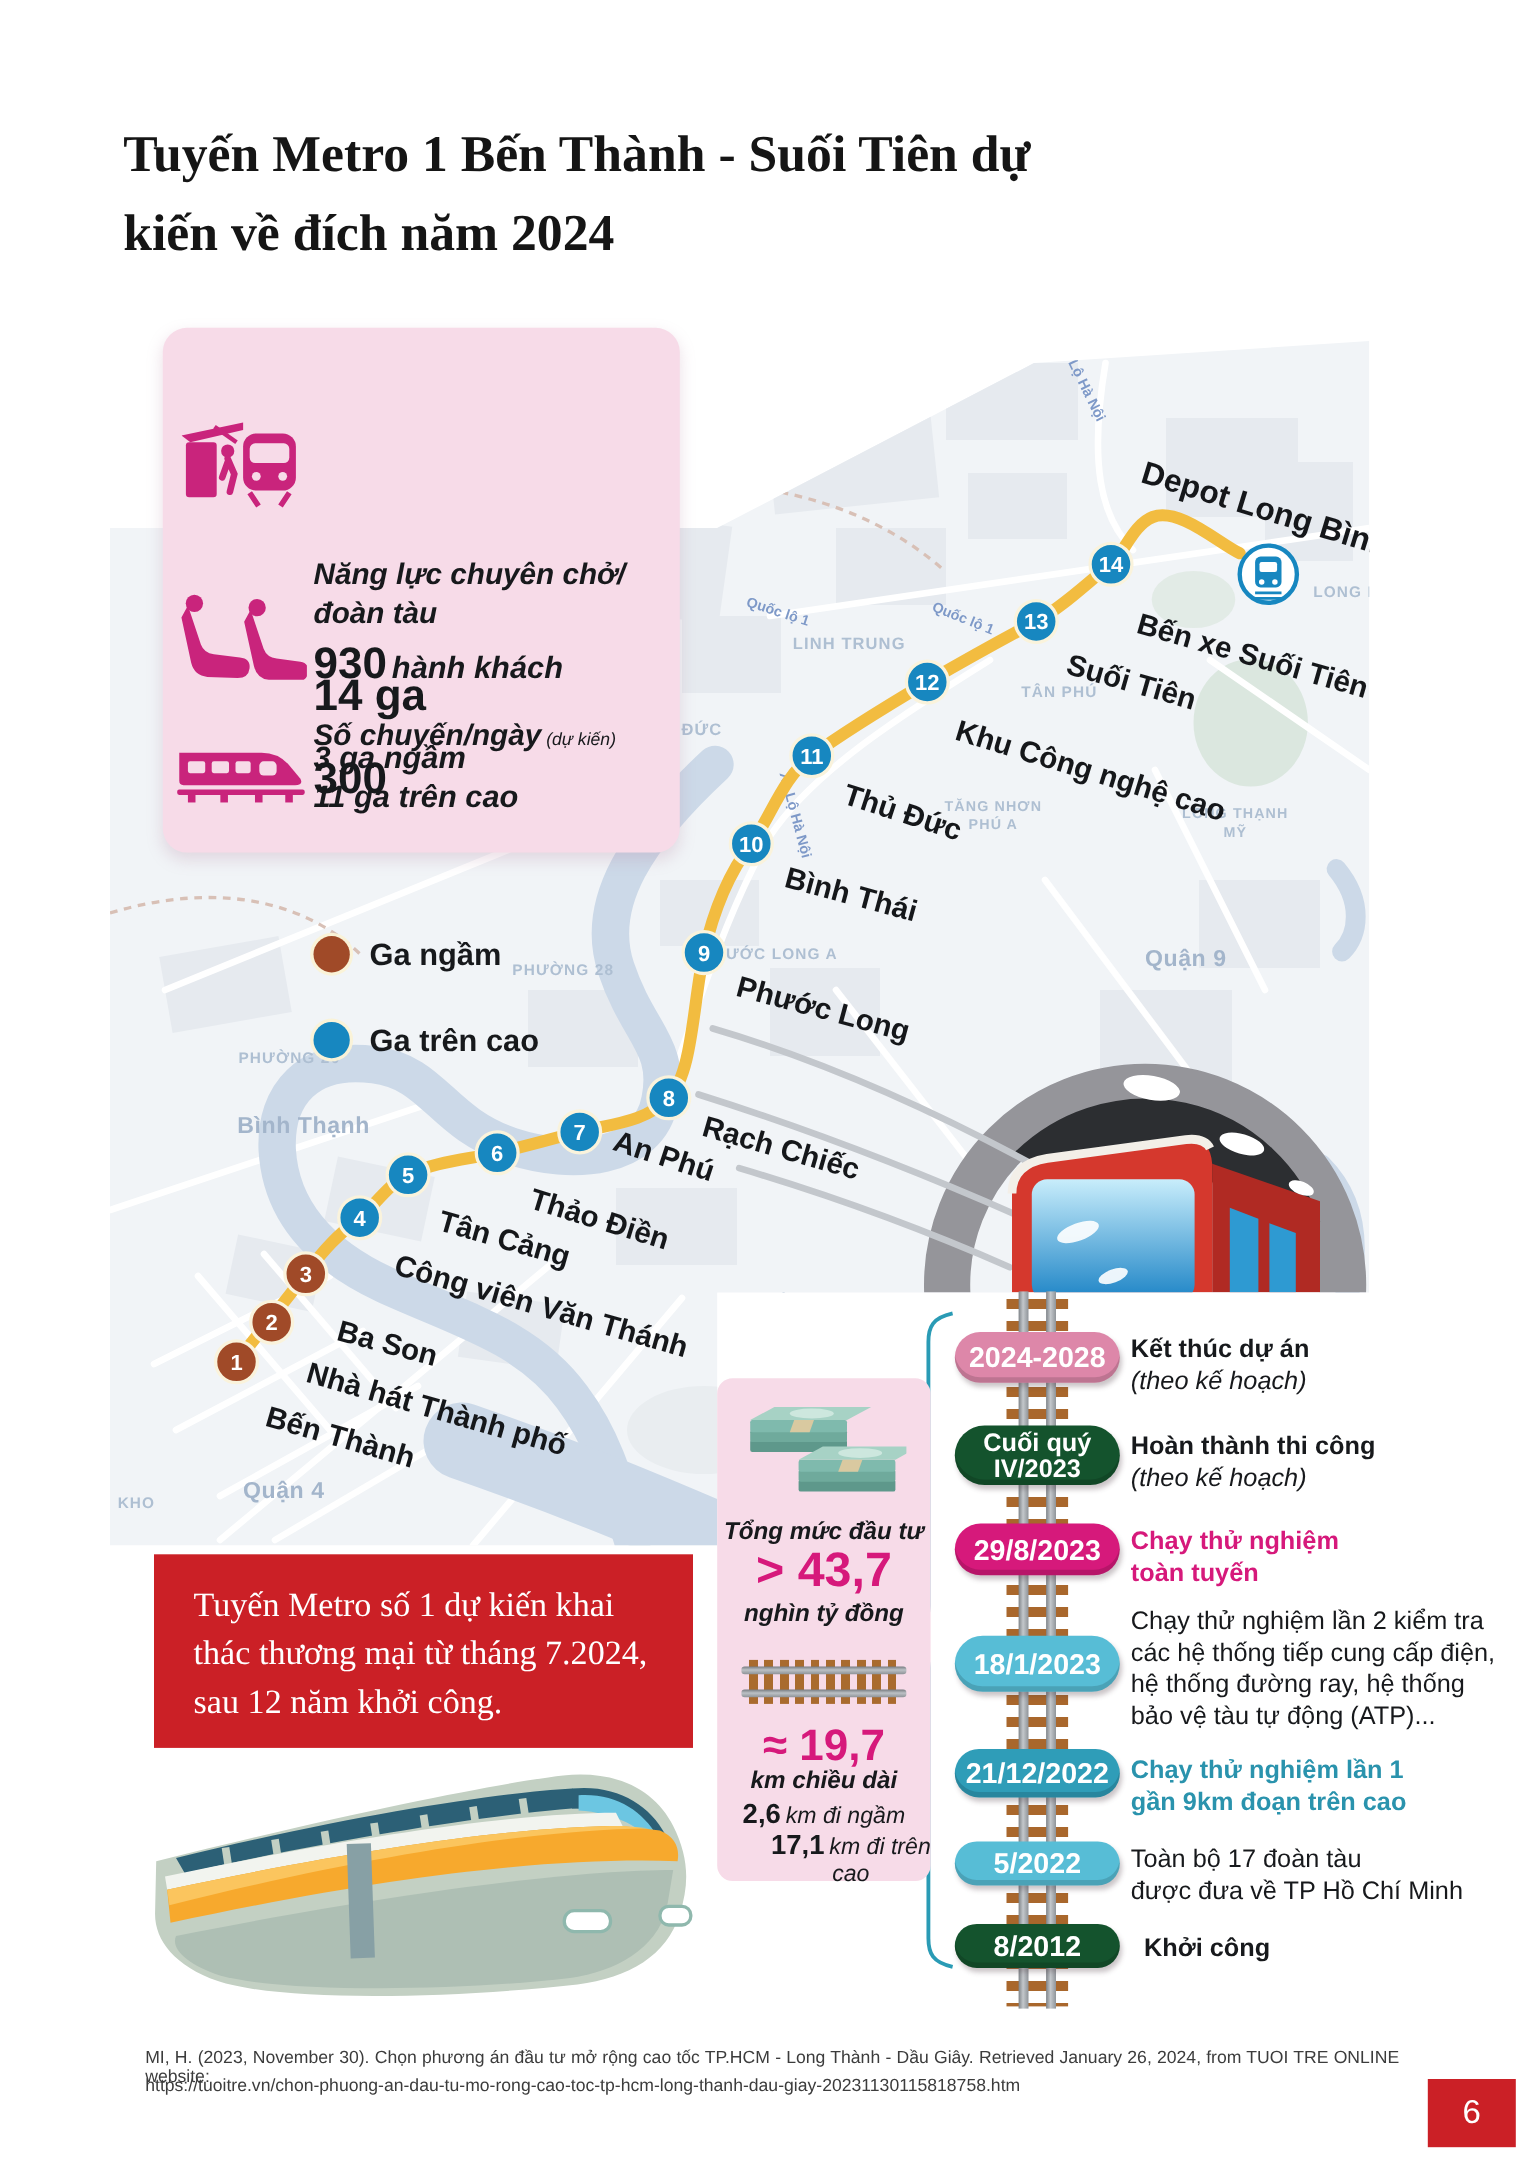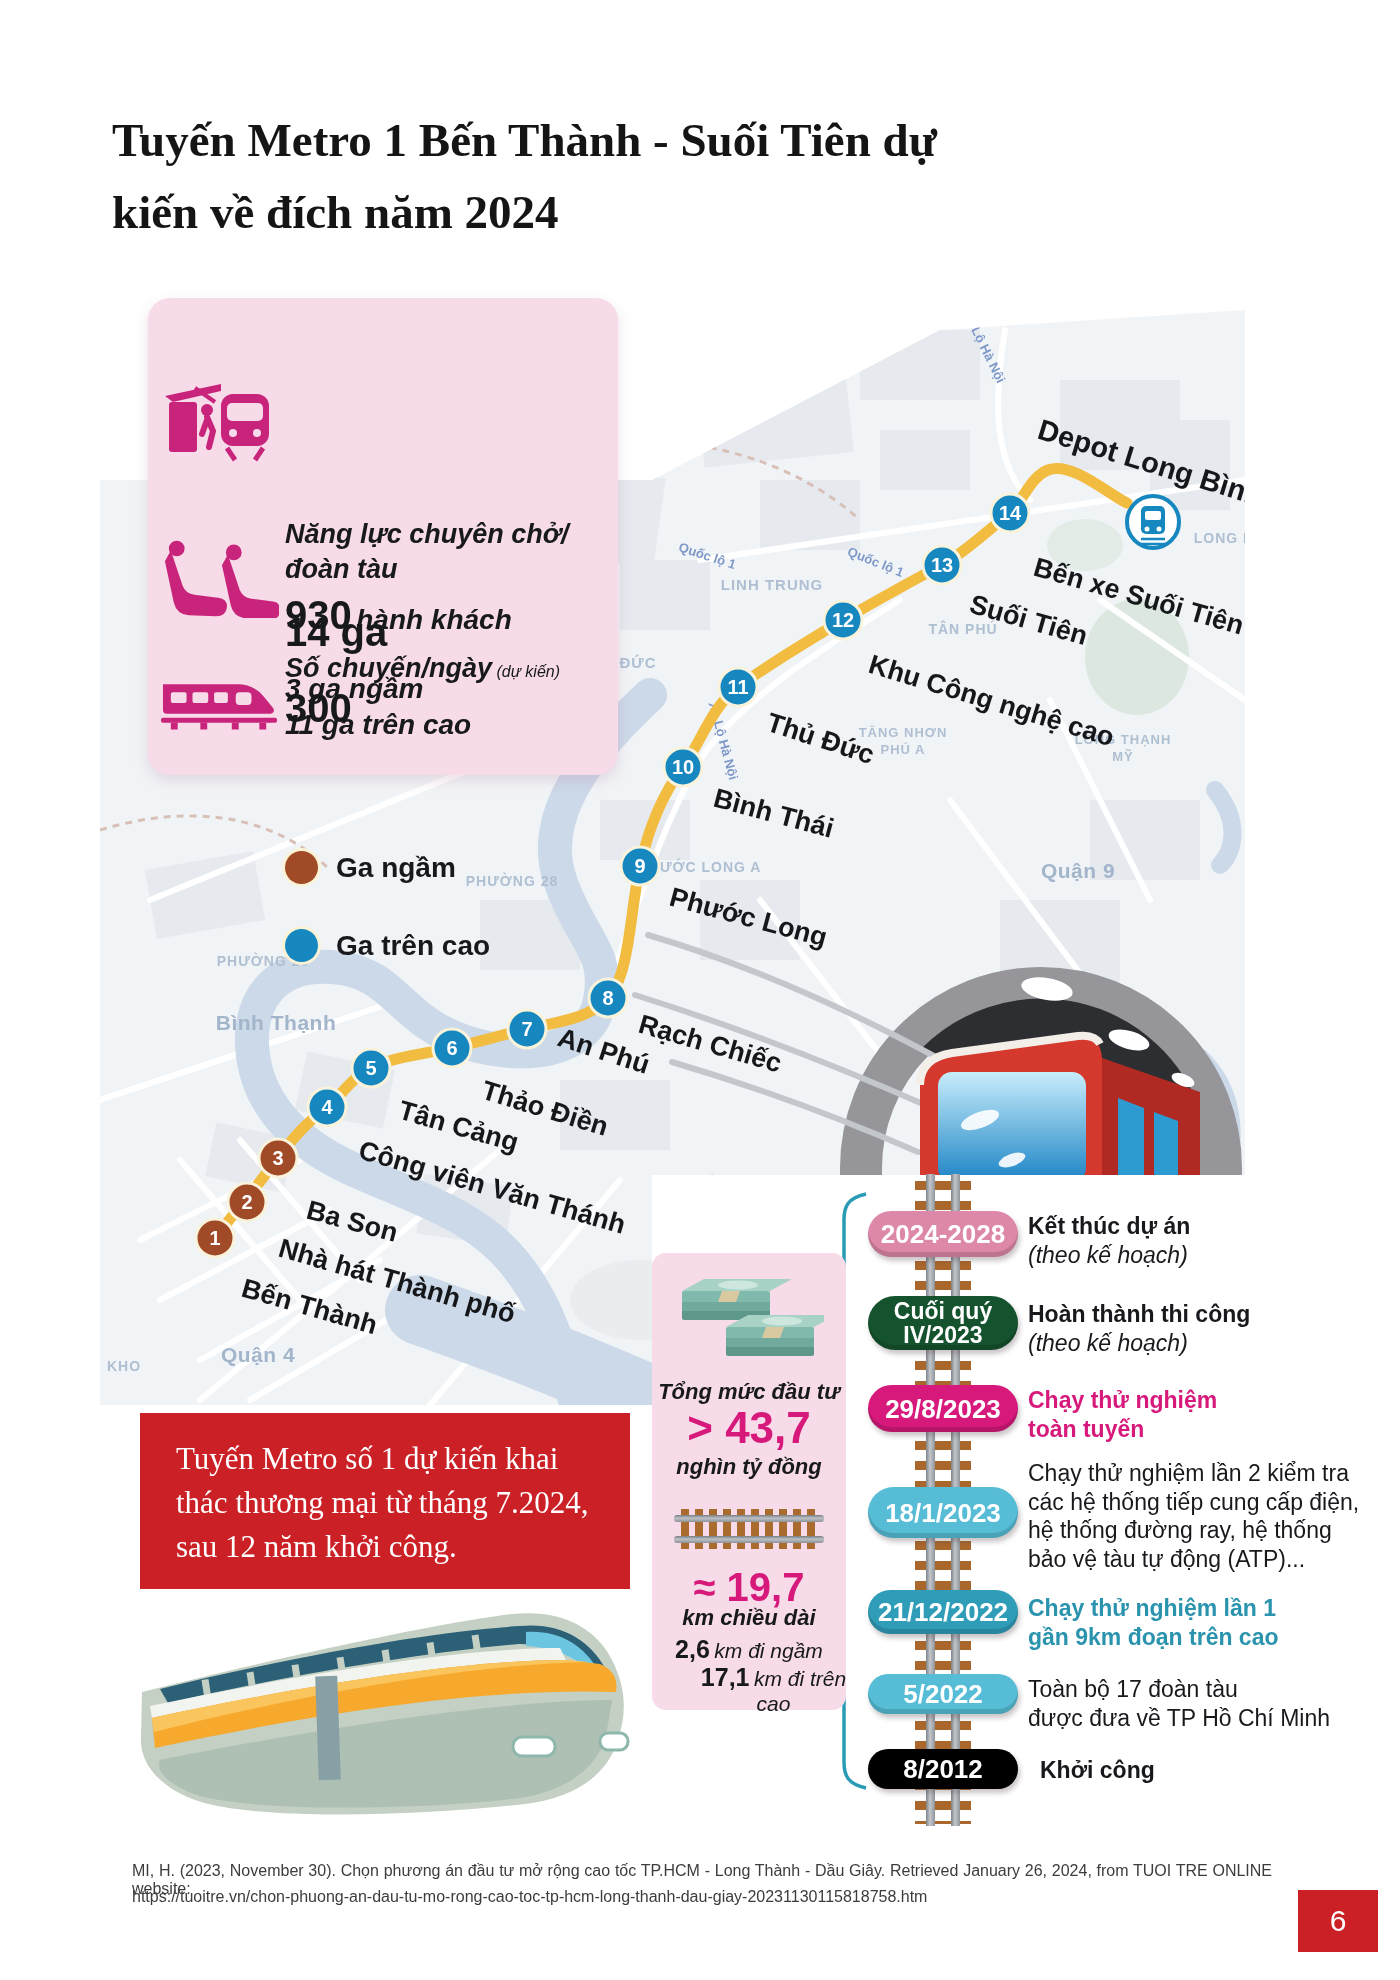--- a/index.html
+++ b/index.html
@@ -328,21 +328,21 @@
         <g>
             <circle cx="16" cy="10" r="8"></circle>
           <path d="M10,12 L22,48 Q25,56 34,57 L58,60 Q68,61 67,70 Q66,79 56,79 L28,78 Q16,77 13,65 L4,23 Z"></path>
           </g>
         <g transform="translate(58,4)">
             <circle cx="16" cy="10" r="8"></circle>
           <path d="M10,12 L22,48 Q25,56 34,57 L56,60 Q64,61 63,70 Q62,78 54,78 L28,77 Q16,76 13,64 L4,23 Z"></path>
           </g>
       </svg>
     </div>
-    <div class="abs" style="left:137px;top:207px;width:330px;margin-top:12px;">
+    <div class="abs" style="left:137px;top:207px;width:330px;">
       <div class="stat-label">Năng lực chuyên chở/</div>
       <div class="stat-label">đoàn tàu</div>
       <div style="margin-top:6px;"><span class="stat-value">930</span>
         <span class="stat-suffix">hành khách</span></div>
     </div>
 
     <div class="stat-icon" style="top:372px;">
       <svg width="118" height="62" viewBox="0 0 120 62" fill="#c9247c">
         <path d="M2,14 h76 q16,0 26,12 l10,12 q3,6 -5,6 H6 q-4,0 -4,-4 Z"></path>
         <rect x="10" y="22" width="16" height="11" rx="2" fill="#f7dbe8"></rect>
@@ -464,21 +464,21 @@
         <div class="tl-bt">Chạy thử nghiệm lần 1</div>
         <div class="tl-bt">gần 9km đoạn trên cao</div>
       </div>
       <div class="tl-badge" style="top: 1674px; height: 40px; background: rgb(87, 189, 214); font-size: 26px; line-height: 28px;">
         <div>5/2022</div>
       </div>
       <div class="tl-text" style="top: 1675px;">
         <div class="tl-r">Toàn bộ 17 đoàn tàu</div>
         <div class="tl-r">được đưa về TP Hồ Chí Minh</div>
       </div>
-      <div class="tl-badge" style="top: 1749px; height: 40px; background: #000000; font-size: 26px; line-height: 28px;">
+      <div class="tl-badge" style="top: 1749px; height: 40px; background: #14532d; font-size: 26px; line-height: 28px;">
         <div>8/2012</div>
       </div>
       <div class="tl-text" style="top: 1756px; margin-left: 12px;">
         <div class="tl-b">Khởi công</div>
       </div>
     </div>
 
   <div id="cite1" class="abs">MI, H. (2023, November 30). Chọn phương án đầu tư mở rộng cao tốc TP.HCM - Long Thành - Dầu Giây. Retrieved January 26, 2024, from TUOI TRE ONLINE website:</div>
   <div id="cite2" class="abs">https://tuoitre.vn/chon-phuong-an-dau-tu-mo-rong-cao-toc-tp-hcm-long-thanh-dau-giay-20231130115818758.htm</div>
   <div id="page-badge" class="abs">

